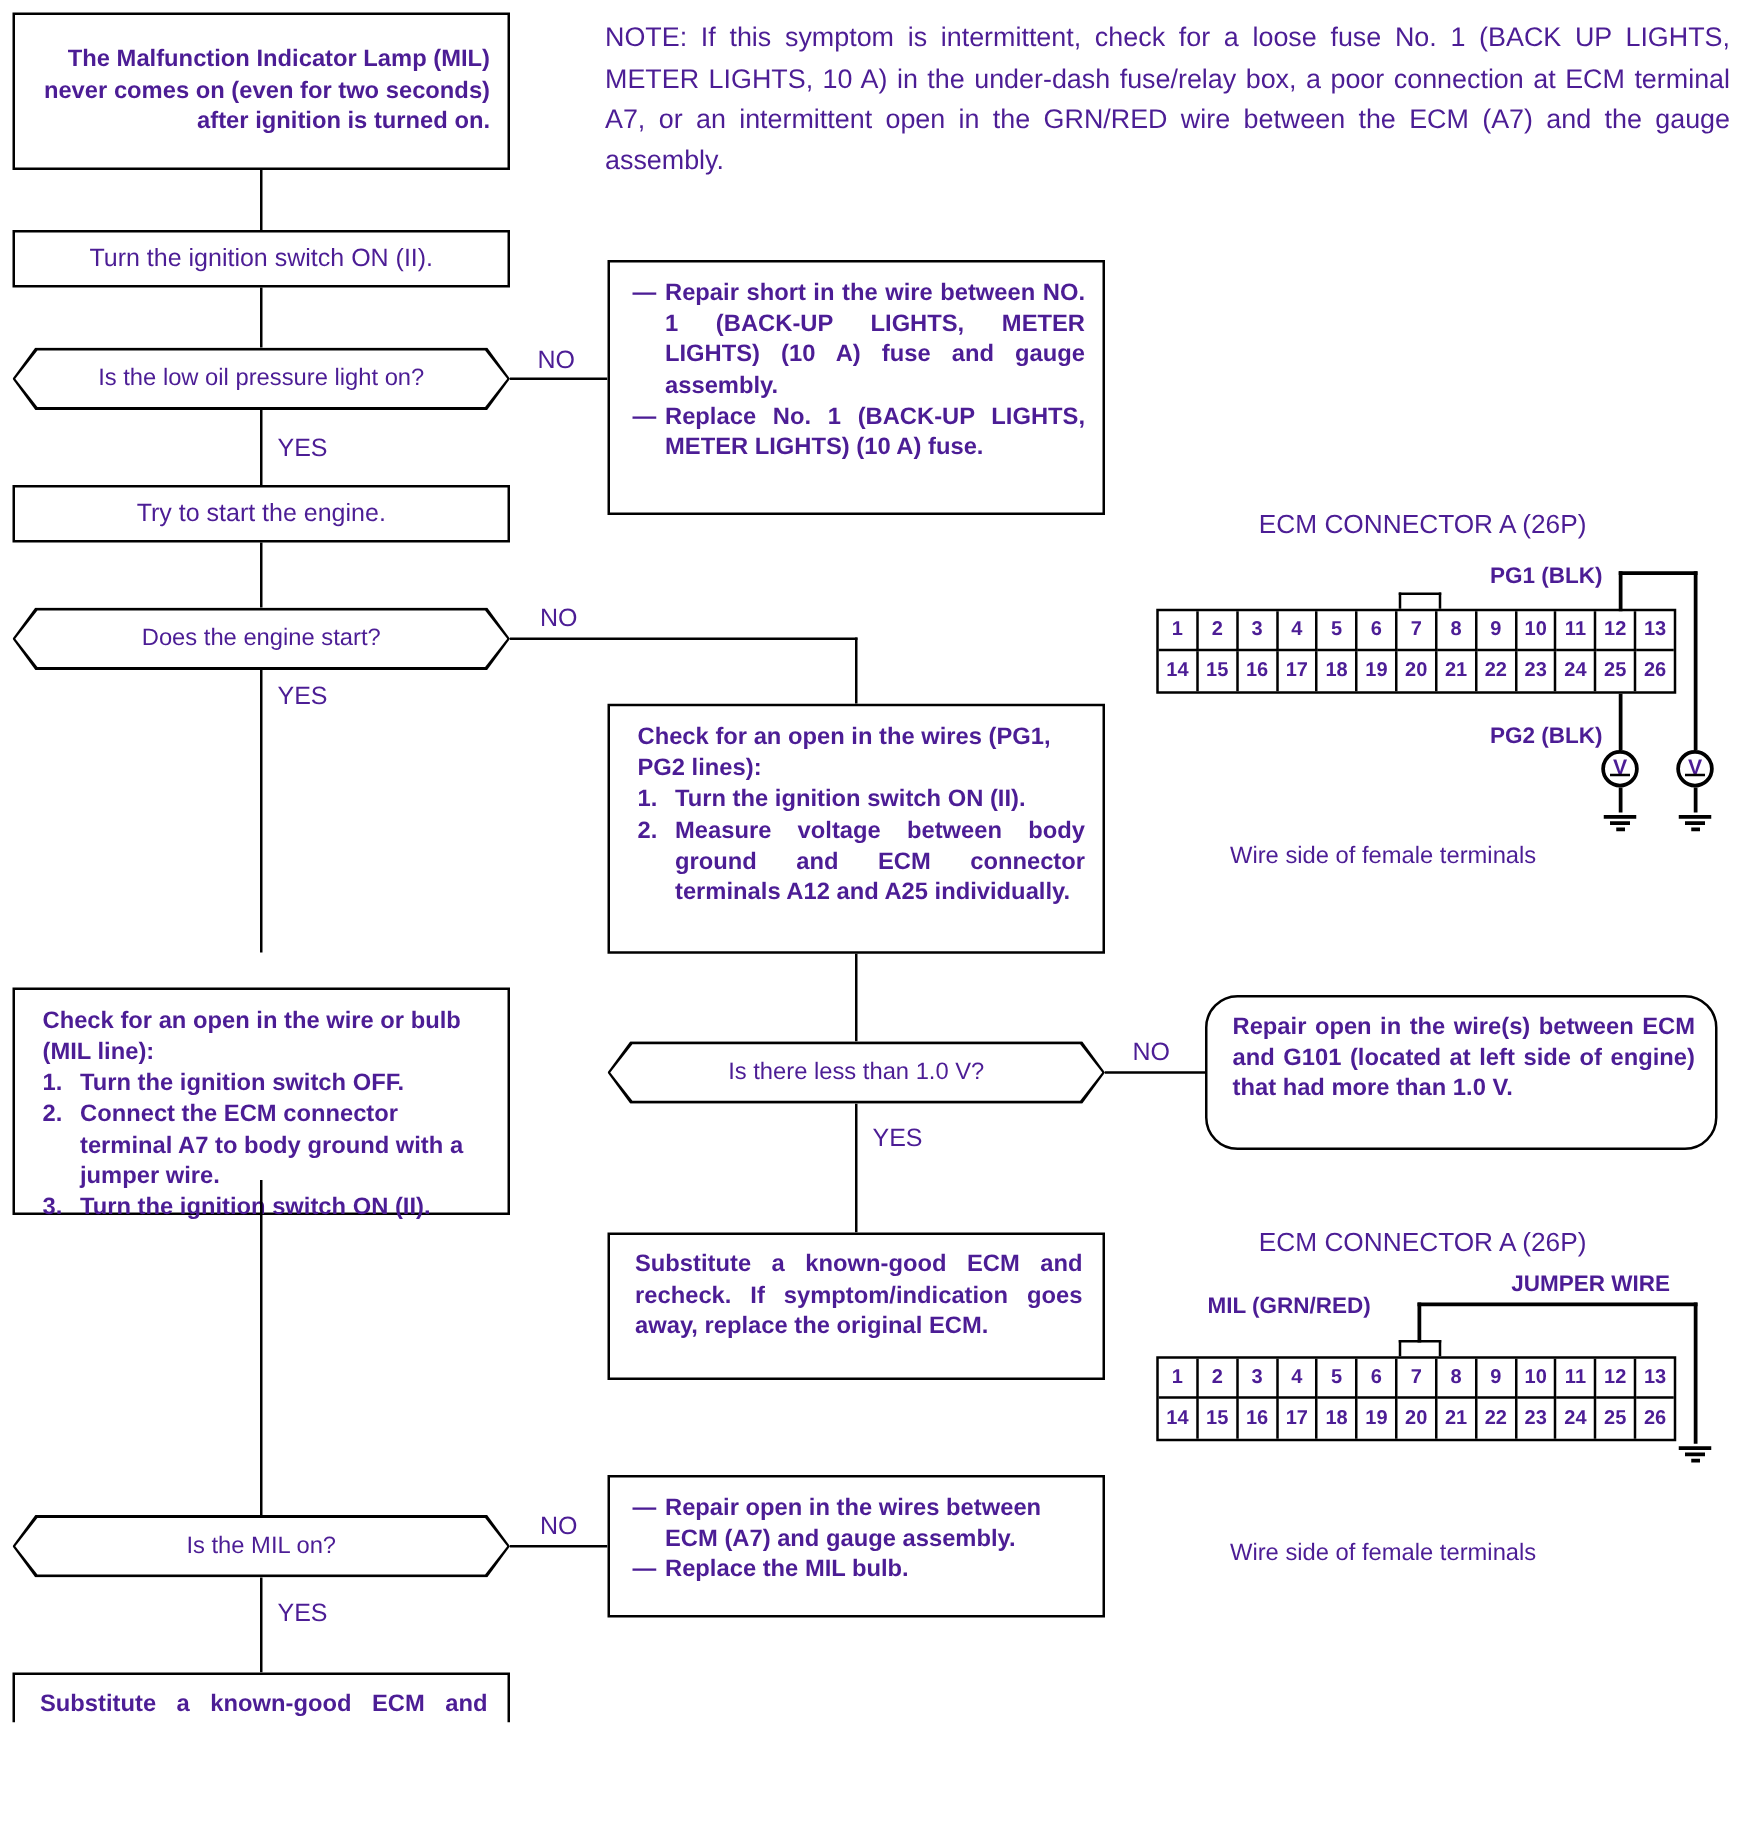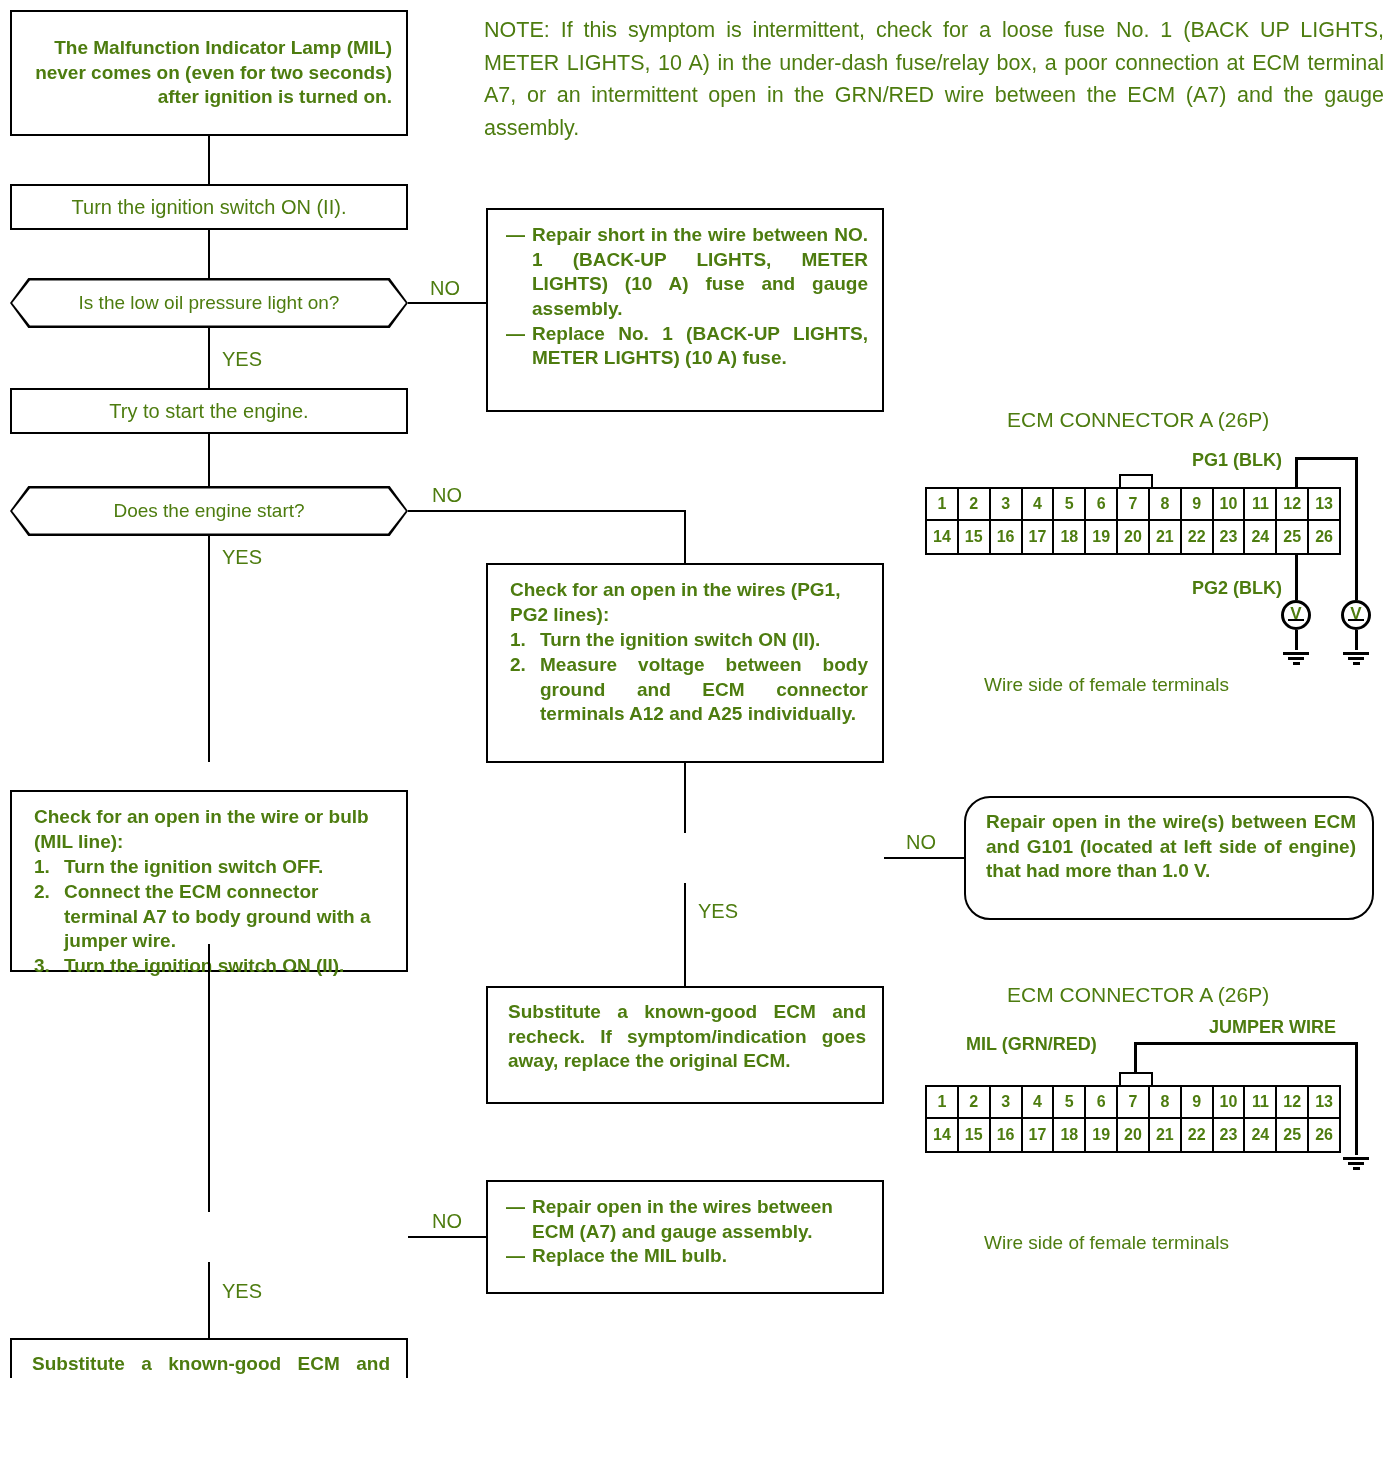--- a/index.html
+++ b/index.html
@@ -6,21 +6,21 @@
     margin: 0;
     padding: 0;
     background: #ffffff;
   }
   #page {
     position: relative;
     width: 1392px;
     height: 1378px;
     background: #ffffff;
     font-family: "Liberation Sans", sans-serif;
-    color: #4d7c0f;
+    color: #4c1d95;
     overflow: hidden;
   }
 
   
   .box {
     position: absolute;
     border: 2px solid #000;
     background: #fff;
     box-sizing: border-box;
   }
@@ -275,20 +275,25 @@
       <span class="body">Connect the ECM connector terminal A7 to body ground with a jumper wire.</span>
     </div>
     <div class="li">
       <span class="marker">3.</span>
       <span class="body">Turn the ignition switch ON (II).</span>
     </div>
   </div>
 
   <div class="line-v" style="left:208px; top:944px; height:268px;"></div>
 
+  <div class="hex" style="left:10px; top:1212px; width:398px; height:50px;">
+    <div class="hex-inner">
+      <span>Is the MIL on?</span>
+    </div>
+  </div>
 
   <div class="line-h" style="left:408px; top:1236px; width:78px;"></div>
   <div class="branch-label" style="left:432px; top:1210px;">NO</div>
 
   <div class="line-v" style="left:208px; top:1262px; height:76px;"></div>
   <div class="branch-label" style="left:222px; top:1280px;">YES</div>
 
   <div class="plainbox" style="left:10px; top:1338px; width:398px; height:118px;">
     <span>Substitute a known-good ECM and recheck. If symptom/indication goes away, replace the original ECM.</span>
   </div>
@@ -311,20 +316,25 @@
       <span class="body">Turn the ignition switch ON (II).</span>
     </div>
     <div class="li">
       <span class="marker">2.</span>
       <span class="body just">Measure voltage between body ground and ECM connector terminals A12 and A25 individually.</span>
     </div>
   </div>
 
   <div class="line-v" style="left:684px; top:763px; height:70px;"></div>
 
+  <div class="hex" style="left:486px; top:833px; width:398px; height:50px;">
+    <div class="hex-inner">
+      <span>Is there less than 1.0 V?</span>
+    </div>
+  </div>
 
   <div class="line-h" style="left:884px; top:857px; width:80px;"></div>
   <div class="branch-label" style="left:906px; top:831px;">NO</div>
 
   <div class="line-v" style="left:684px; top:883px; height:103px;"></div>
   <div class="branch-label" style="left:698px; top:900px;">YES</div>
 
   <div class="plainbox" style="left:486px; top:986px; width:398px; height:118px;">
     <span>Substitute a known-good ECM and recheck. If symptom/indication goes away, replace the original ECM.</span>
   </div>

